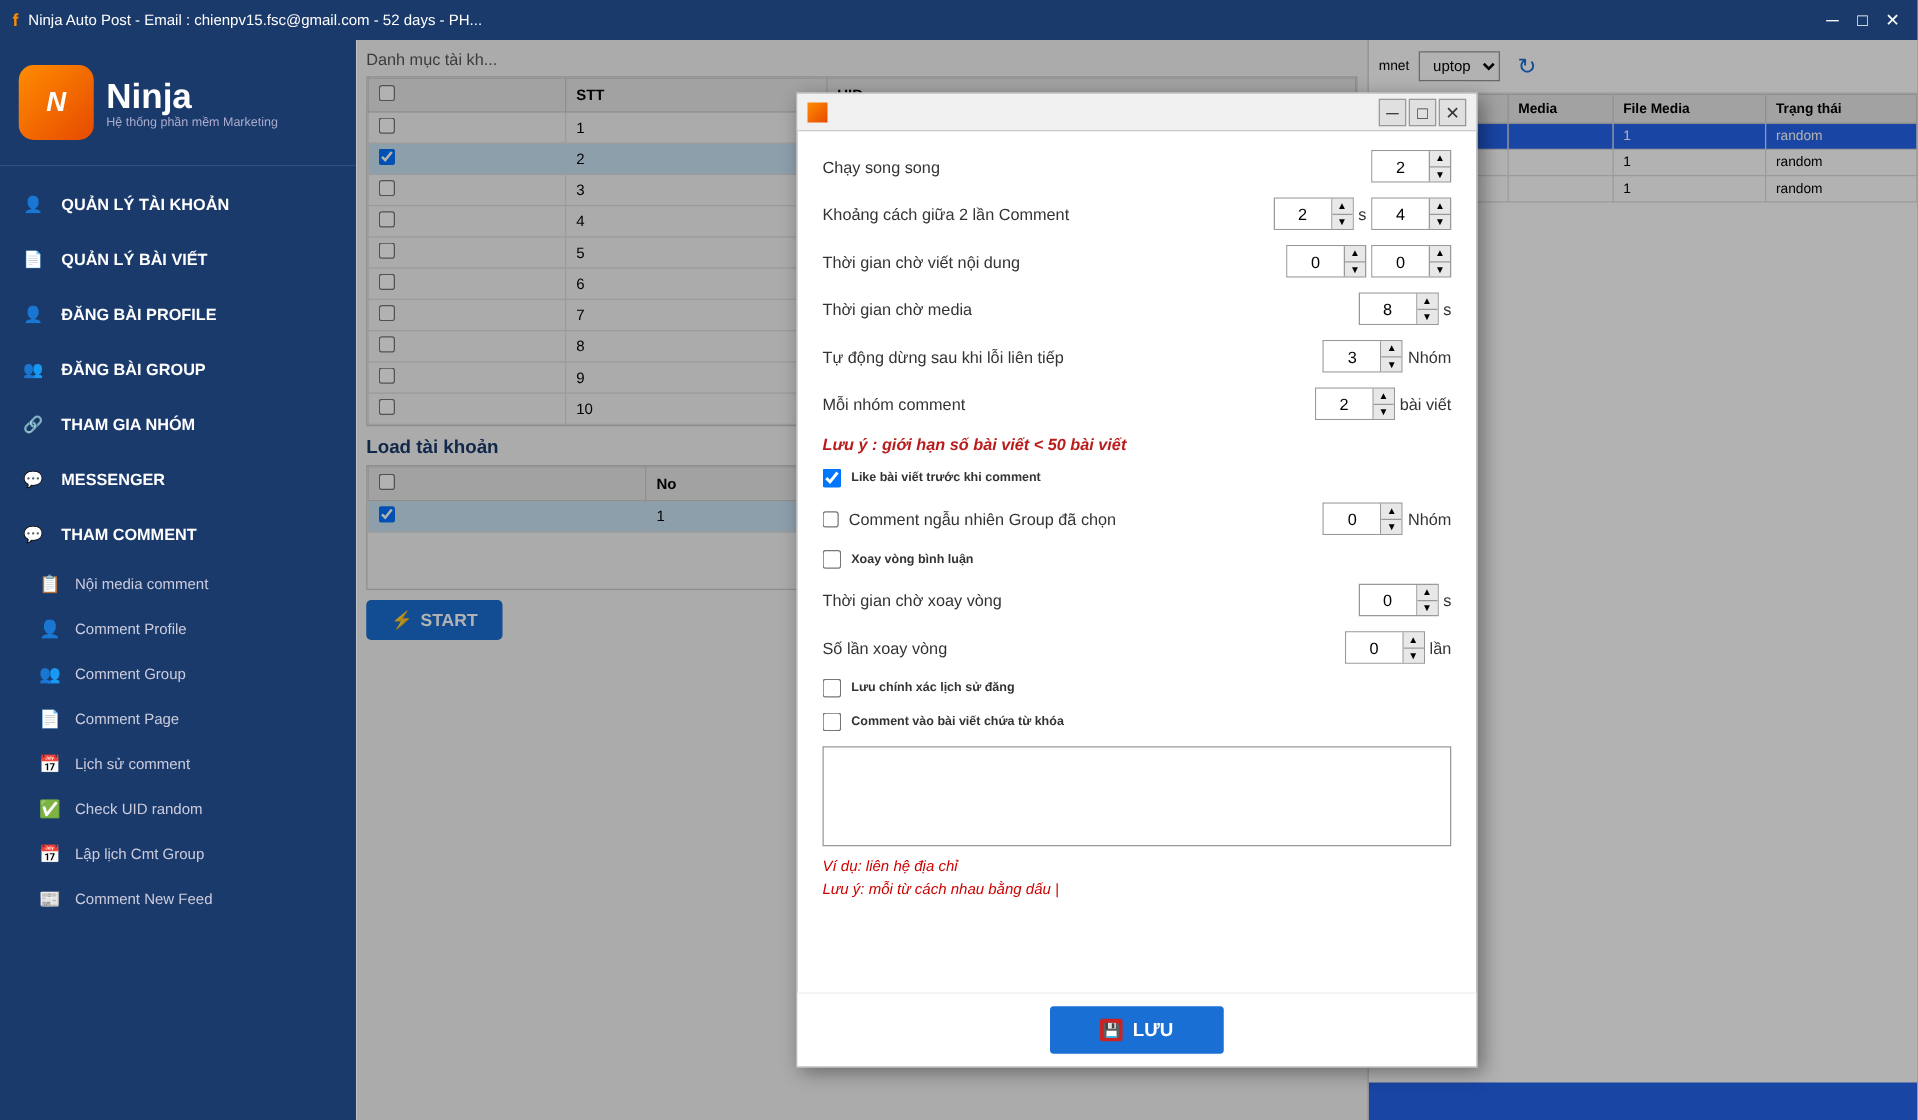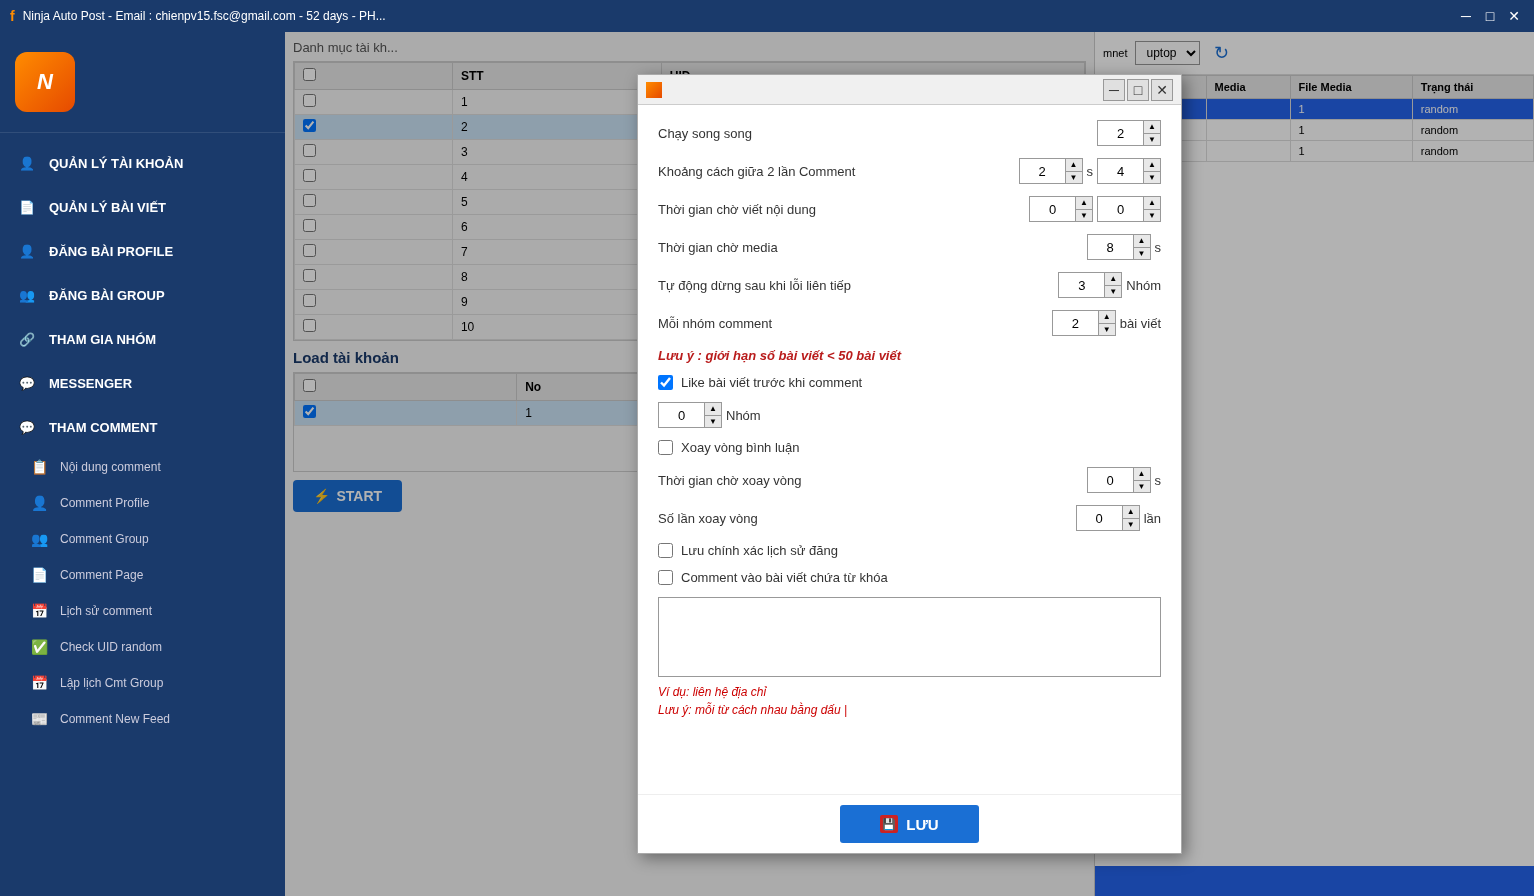--- a/index.html
+++ b/index.html
@@ -63,21 +63,21 @@
     .spinbox-btns { display: flex; flex-direction: column; border-left: 1px solid #999; }
     .spinbox-btn { width: 16px; flex: 1; background: #e8e8e8; border: none; cursor: pointer; display: flex; align-items: center; justify-content: center; font-size: 8px; }
     .spinbox-btn + .spinbox-btn { border-top: 1px solid #999; }
 
     .unit-text { font-size: 13px; color: #333; }
 
     .note-text { color: #b91c1c; font-size: 13px; font-style: italic; font-weight: bold; margin: 4px 0 12px 0; }
 
     .checkbox-row { display: flex; align-items: center; gap: 8px; margin-bottom: 12px; }
     .checkbox-row input[type=checkbox] { width: 15px; height: 15px; cursor: pointer; }
-    .checkbox-label { font-size: 13px; color: #333; }
+    .checkbox-label { font-size: 10px; color: #333; font-weight: bold; }
 
     .keyword-textarea { width: 100%; height: 80px; border: 1px solid #999; resize: none; padding: 6px; font-size: 12px; outline: none; }
     .keyword-note { color: #cc0000; font-size: 12px; font-style: italic; margin-top: 4px; }
 
     .modal-footer { padding: 10px 20px; display: flex; justify-content: center; border-top: 1px solid #eee; background: white; }
     .btn-save { background: #1a6fd4; color: white; border: none; padding: 10px 40px; border-radius: 3px; cursor: pointer; font-size: 15px; font-weight: bold; display: flex; align-items: center; gap: 8px; }
     .btn-save-icon { width: 18px; height: 18px; background: #cc2222; border-radius: 2px; display: inline-flex; align-items: center; justify-content: center; }
 
     
     .right-panel { width: 440px; background: white; border-left: 1px solid #ccc; display: flex; flex-direction: column; overflow: hidden; flex-shrink: 0; }
@@ -111,20 +111,24 @@
     </div>
   </div>
 
   <div class="content-area">
 
     <div class="sidebar">
       <div class="sidebar-logo">
         <div class="logo-icon">
           <span style="color:white; font-style:italic; font-size:22px;">N</span>
         </div>
+        <div class="logo-text">
+          <span class="logo-name">Ninja</span>
+          <span class="logo-subtitle">Hệ thống phần mềm Marketing</span>
+        </div>
       </div>
       <div class="sidebar-menu">
         <div class="sidebar-item">
           <span class="icon">👤</span>
           <span>QUẢN LÝ TÀI KHOẢN</span>
         </div>
         <div class="sidebar-item">
           <span class="icon">📄</span>
           <span>QUẢN LÝ BÀI VIẾT</span>
         </div>
@@ -144,21 +148,21 @@
           <span class="icon">💬</span>
           <span>MESSENGER</span>
         </div>
         <div class="sidebar-item">
           <span class="icon">💬</span>
           <span>THAM COMMENT</span>
         </div>
         <div class="sidebar-submenu">
           <div class="sidebar-subitem">
             <span class="icon">📋</span>
-            <span>Nội dung comment</span>
+            <span>Nội media comment</span>
           </div>
           <div class="sidebar-subitem">
             <span class="icon">👤</span>
             <span>Comment Profile</span>
           </div>
           <div class="sidebar-subitem">
             <span class="icon">👥</span>
             <span>Comment Group</span>
           </div>
           <div class="sidebar-subitem">
@@ -443,20 +447,24 @@
             </div>
 
             <div class="note-text">Lưu ý : giới hạn số bài viết &lt; 50 bài viết</div>
 
             <div class="checkbox-row">
               <input type="checkbox" checked="" style="">
               <span class="checkbox-label">Like bài viết trước khi comment</span>
             </div>
 
             <div class="form-row">
+              <div style="display:flex; align-items:center; gap:8px; flex:1;">
+                <input type="checkbox" style="">
+                <span class="form-label" style="flex:none;">Comment ngẫu nhiên Group đã chọn</span>
+              </div>
               <div class="form-control">
                 <div class="spinbox">
                   <input type="text" value="0" style="">
                   <div class="spinbox-btns">
                     <button class="spinbox-btn">▲</button>
                     <button class="spinbox-btn">▼</button>
                   </div>
                 </div>
                 <span class="unit-text">Nhóm</span>
               </div>

